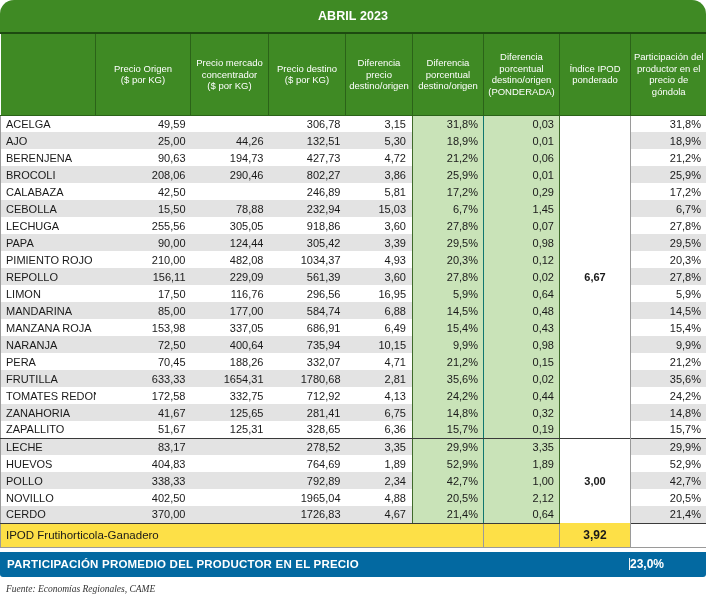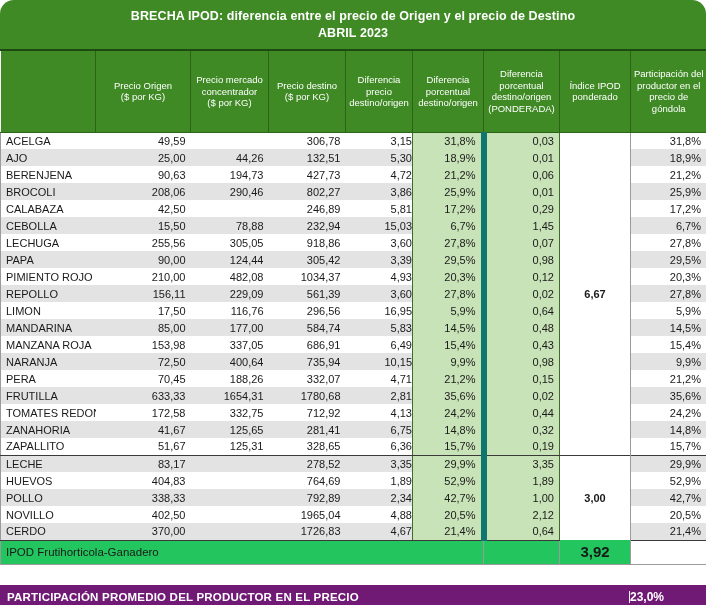--- a/index.html
+++ b/index.html
@@ -55,69 +55,69 @@
     vertical-align: middle;
     padding: 0 5px;
     white-space: nowrap;
     overflow: hidden;
   }
   tr.odd td { background: #ffffff; }
   tr.even td { background: #e3e3e3; }
 
   td.name { text-align: left; padding-left: 4px; border-left: 1px solid #9a9a9a; }
   td.num  { text-align: right; padding-right: 14px; }
-  td.num.narrow { padding-right: 0; }
+  td.num.narrow { padding-right: 6px; }
 
   
   td.g1, td.g2 {
     background: #c9e3b8 !important;
     text-align: right;
     padding-right: 17px;
   }
   td.g1 { border-left: 1px solid #3f6a2a; }
-  td.g2 { border-left: 6px solid #0f766e; border-right: 1px solid #3f6a2a; }
+  td.g2 { border-left: 1px solid #0f766e; border-right: 1px solid #3f6a2a; }
 
   
   td.ipod {
     background: #ffffff !important;
     text-align: center;
     font-weight: bold;
     font-size: 11.5px;
     vertical-align: middle;
     border-right: 1px solid #9a9a9a;
   }
   td.part { text-align: right; padding-right: 18px; border-right: 1px solid #9a9a9a; }
 
   
   tr.sep-top td { border-top: 1.5px solid #3a3a3a; }
   tr.blocklast td { border-bottom: 1.5px solid #3a3a3a; }
 
   
   tr.total td {
     height: 24px;
-    background: #22c55e;
+    background: #fde047;
     font-size: 11.5px;
     color: #1a1a1a;
     vertical-align: middle;
     border-bottom: 1px solid #9a9a9a;
   }
   tr.total td.label { text-align: left; padding-left: 5px; border-left: 1px solid #9a9a9a; border-right:1px solid #9a9a9a;}
   tr.total td.val {
-    text-align: center; font-weight: bold; font-size: 15px;
+    text-align: center; font-weight: bold; font-size: 12px;
     border-right: 1px solid #9a9a9a; border-left: 1px solid #9a9a9a;
   }
   tr.total td.blank { border-right: 1px solid #9a9a9a; }
 
   
   .footband {
     display: flex;
     align-items: center;
-    background: #701a75;
+    background: #0369a1;
     height: 25px;
-    margin-top: 20px;
+    margin-top: 4px;
     border-bottom-left-radius: 3px;
     border-bottom-right-radius: 3px;
   }
   .footband .fb-label {
     flex: 1 1 auto;
     color: #ffffff;
     font-size: 11.5px;
     font-weight: bold;
     letter-spacing: .2px;
     padding-left: 7px;
@@ -138,21 +138,20 @@
     color: #333333;
     padding: 7px 0 0 6px;
   }
 </style>
 </head>
 <body>
 
 <div id="root">
 
   <div class="banner">
-    <div>BRECHA IPOD: diferencia entre el precio de Origen y el precio de Destino</div>
     <div>ABRIL 2023</div>
   </div>
 
   <table class="grid">
     <colgroup>
       <col style="width:95px">
         <col style="width:95px">
         <col style="width:78px">
       <col style="width:77px">
         <col style="width:67px">
@@ -315,21 +314,21 @@
           <td class="num narrow">16,95</td>
           <td class="g1">5,9%</td>
           <td class="g2">0,64</td>
           <td class="part">5,9%</td>
         </tr>
         <tr class="r even">
           <td class="name">MANDARINA</td>
           <td class="num">85,00</td>
           <td class="num">177,00</td>
           <td class="num">584,74</td>
-          <td class="num narrow">5,83</td>
+          <td class="num narrow">6,88</td>
           <td class="g1">14,5%</td>
           <td class="g2">0,48</td>
           <td class="part">14,5%</td>
         </tr>
         <tr class="r odd">
           <td class="name">MANZANA ROJA</td>
           <td class="num">153,98</td>
           <td class="num">337,05</td>
           <td class="num">686,91</td>
           <td class="num narrow">6,49</td>

